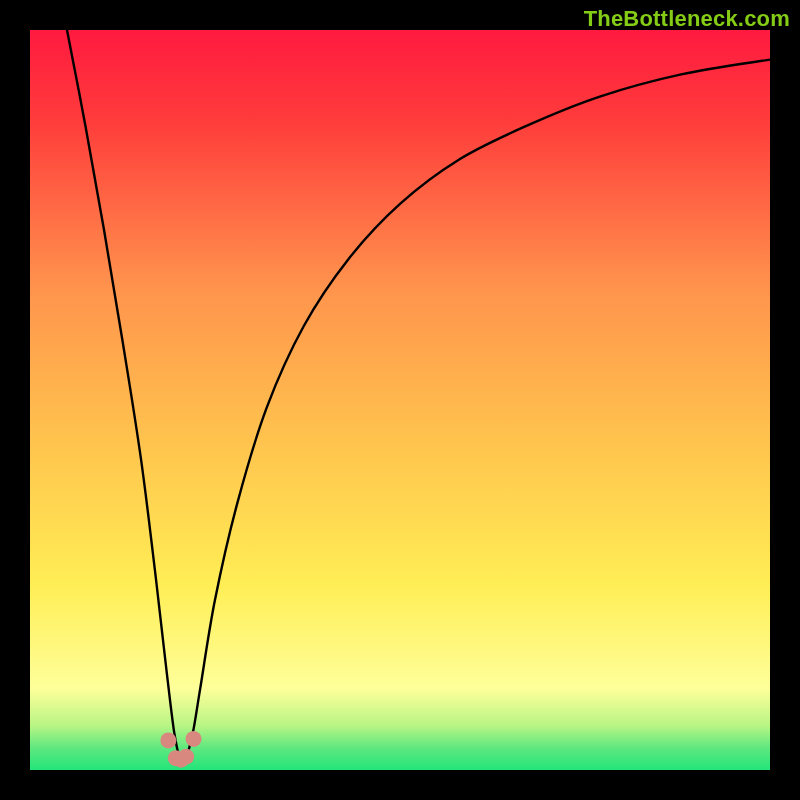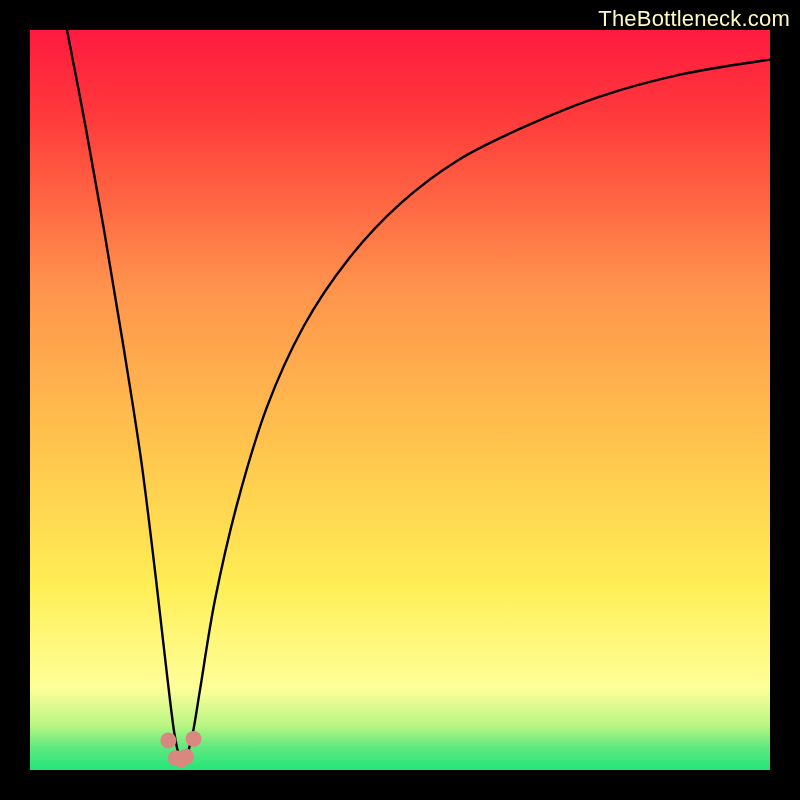--- a/index.html
+++ b/index.html
@@ -26,24 +26,24 @@
     overflow: hidden;
   }
   .gradient {
     position: absolute;
     left: 0; top: 0; right: 0; bottom: 0;
   }
   .watermark {
     position: absolute;
     top: 6px;
     right: 10px;
-    color: #fef9c3;
+    color: #84cc16;
     font-size: 22px;
     letter-spacing: 0.2px;
-    font-weight: 400;
+    font-weight: 700;
   }
   svg.curve {
     position: absolute;
     left: 0; top: 0;
   }
 </style>
 </head>
 <body>
 
 <div class="frame">

